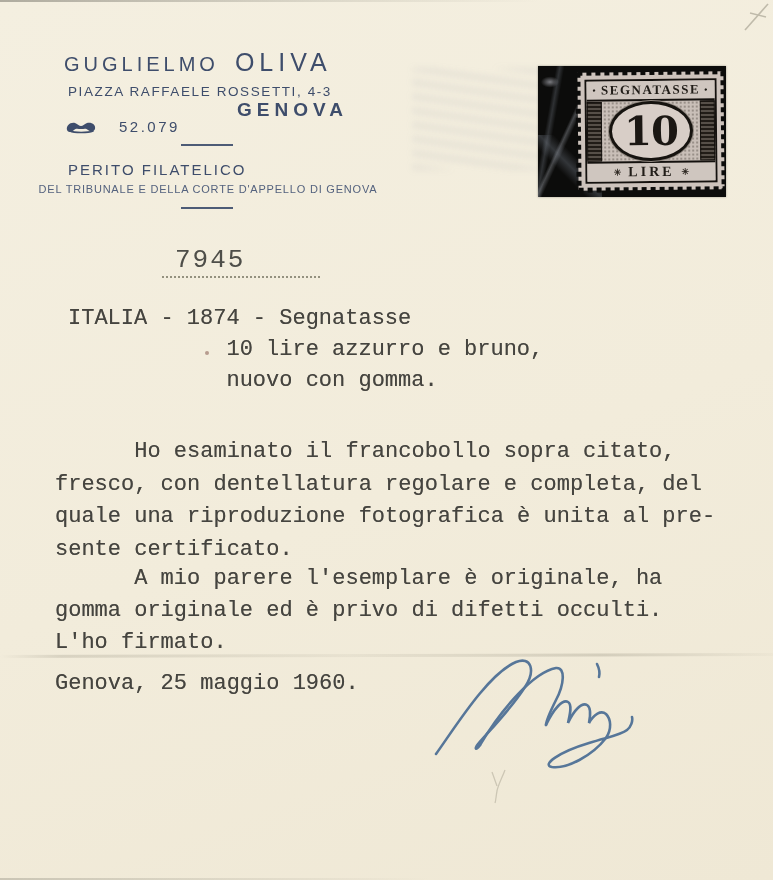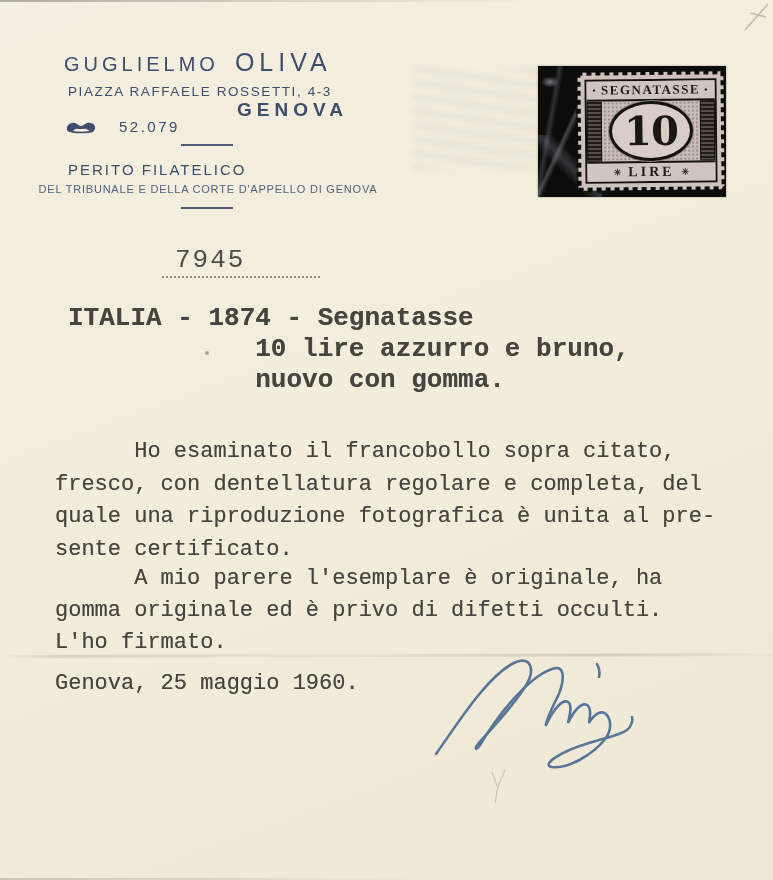--- a/index.html
+++ b/index.html
@@ -45,21 +45,21 @@
   .cert-label { position:absolute; left:62px; top:249px; font-family:"DejaVu Serif", serif;
     font-style:italic; font-size:19px; letter-spacing:1px; color:#5d6c84; }
   .dotline { position:absolute; left:162px; top:250px; width:158px; height:26px;
     border-bottom:2px dotted #94917f; }
   .cert-number { position:absolute; left:175px; top:245px; font-family:"Liberation Mono", monospace;
     font-size:26px; color:#4e4e49; letter-spacing:2px; }
 
   
   .tw { position:absolute; font-family:"Liberation Mono", monospace; color:#45443f;
     white-space:pre; text-shadow:0 0 .5px rgba(64,62,58,.55); }
-  .descr   { left:68px; top:303px; font-size:26px; line-height:31px;font-weight:bold; }
+  .descr   { left:68px; top:303px; font-size:22px; line-height:31px; }
   .para1   { left:55px; top:436px; font-size:22px; line-height:32.5px; }
   .para2   { left:55px; top:563px; font-size:22px; line-height:32px; }
   .dateline{ left:55px; top:671px; font-size:22px; }
 
   
   .photo { position:absolute; left:538px; top:66px; width:188px; height:131px;
     background:#0c0c0b; overflow:hidden; box-shadow:0 0 2px rgba(40,40,35,.4); }
   .streakA { position:absolute; left:0; top:0; width:42px; height:131px;
     background:
       linear-gradient(115deg, rgba(0,0,0,0) 55%, rgba(200,205,215,.30) 58%, rgba(0,0,0,0) 63%),

